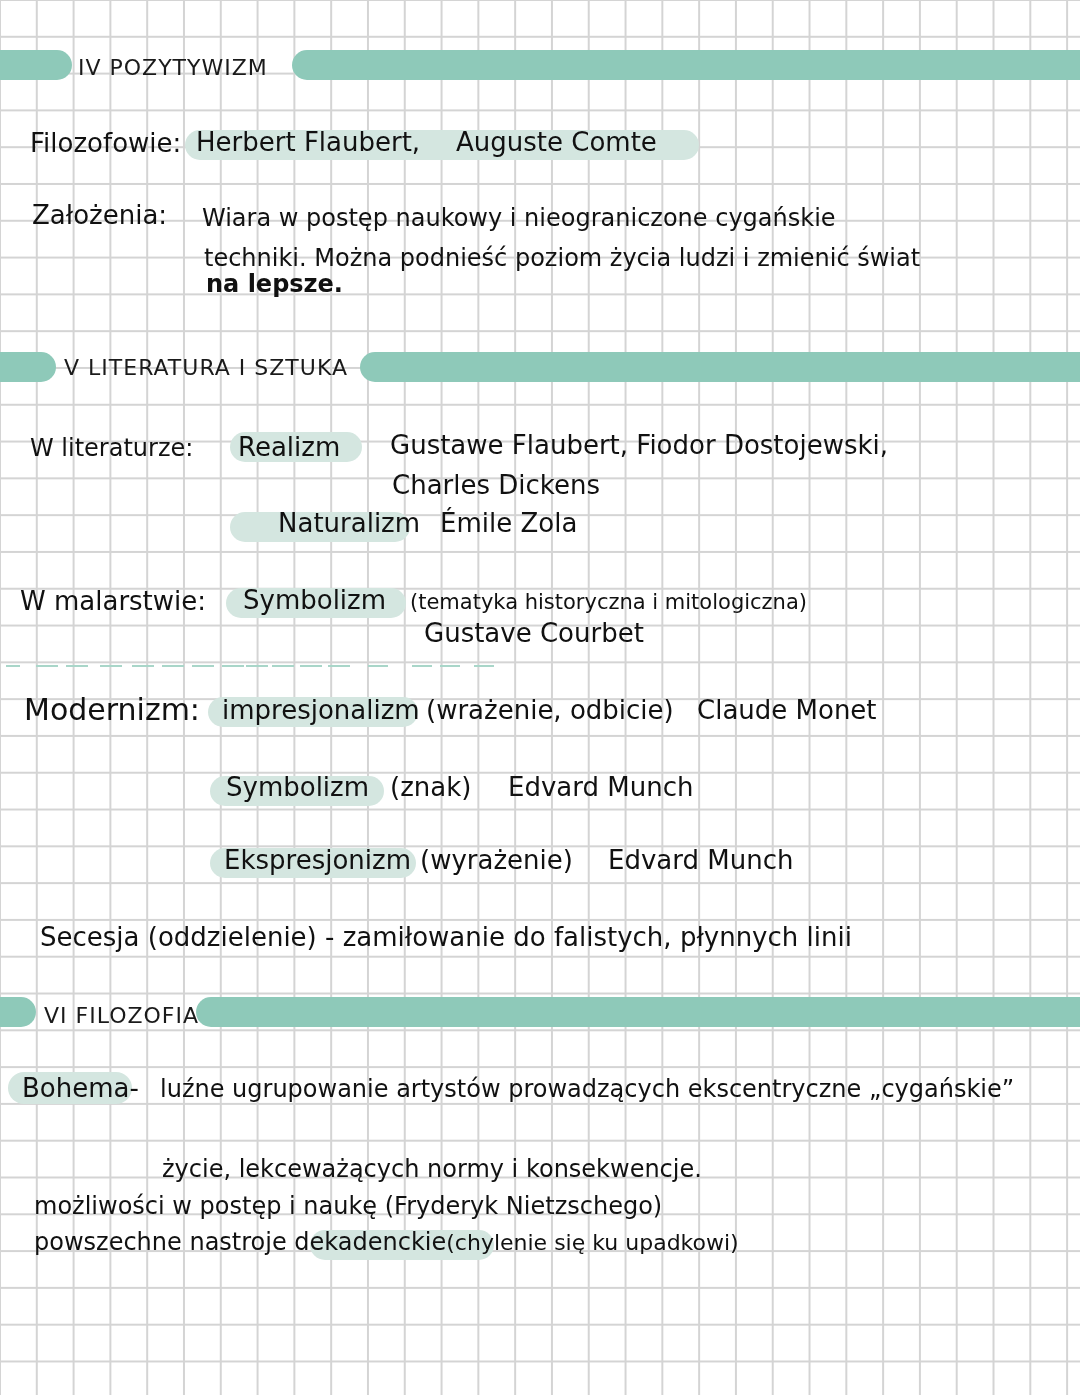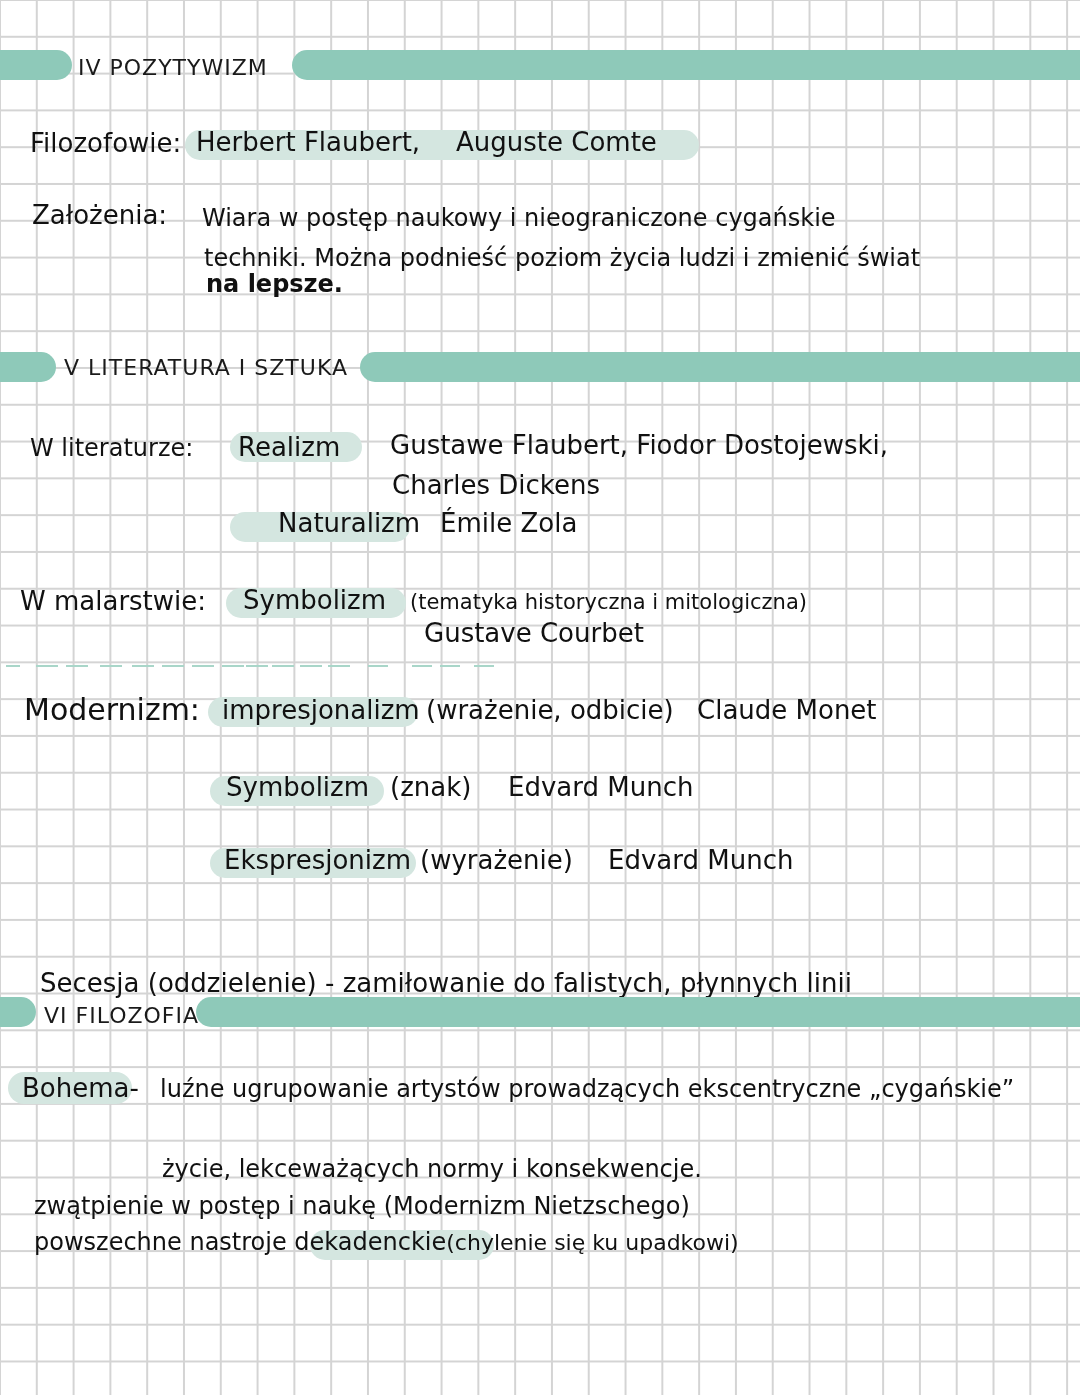--- a/index.html
+++ b/index.html
@@ -91,29 +91,29 @@
 <div class="hl" style="left:210px; top:776px; width:174px;"></div>
 <div class="abs txt" style="left:226px; top:772px;">Symbolizm</div>
 <div class="abs txt" style="left:390px; top:772px;">(znak)</div>
 <div class="abs txt" style="left:508px; top:772px;">Edvard Munch</div>
 
 <div class="hl" style="left:210px; top:848px; width:206px;"></div>
 <div class="abs txt" style="left:224px; top:845px;">Ekspresjonizm</div>
 <div class="abs txt" style="left:420px; top:845px;">(wyrażenie)</div>
 <div class="abs txt" style="left:608px; top:845px;">Edvard Munch</div>
 
-<div class="abs txt" style="left:40px; top:922px;margin-top:46px;">Secesja (oddzielenie) - zamiłowanie do falistych, płynnych linii</div>
+<div class="abs txt" style="left:40px; top:922px;">Secesja (oddzielenie) - zamiłowanie do falistych, płynnych linii</div>
 
 <div class="bar left" style="left:0; top:997px; width:36px;"></div>
 <div class="htitle" style="left:44px; top:1003px;">VI FILOZOFIA</div>
 <div class="bar right" style="left:196px; top:997px; width:884px;"></div>
 
 <div class="hl" style="left:8px; top:1072px; width:124px; height:32px;"></div>
 <div class="abs txt" style="left:22px; top:1073px;">Bohema-</div>
 <div class="abs txt-s" style="left:160px; top:1075px;">luźne ugrupowanie artystów prowadzących ekscentryczne „cygańskie”</div>
 <div class="abs txt-s" style="left:162px; top:1115px;margin-top:40px;">życie, lekceważących normy i konsekwencje.</div>
 
-<div class="abs txt-s" style="left:34px; top:1192px;">zwątpienie w postęp i naukę (Modernizm Nietzschego)</div>
+<div class="abs txt-s" style="left:34px; top:1192px;">możliwości w postęp i naukę (Fryderyk Nietzschego)</div>
 
 <div class="hl" style="left:310px; top:1230px; width:184px;"></div>
 <div class="abs txt-s" style="left:34px; top:1228px;">
   <span>powszechne nastroje </span><span>dekadenckie</span><span style="font-size:22px;">(chylenie się ku upadkowi)</span>
 </div>
 
 </body></html>

